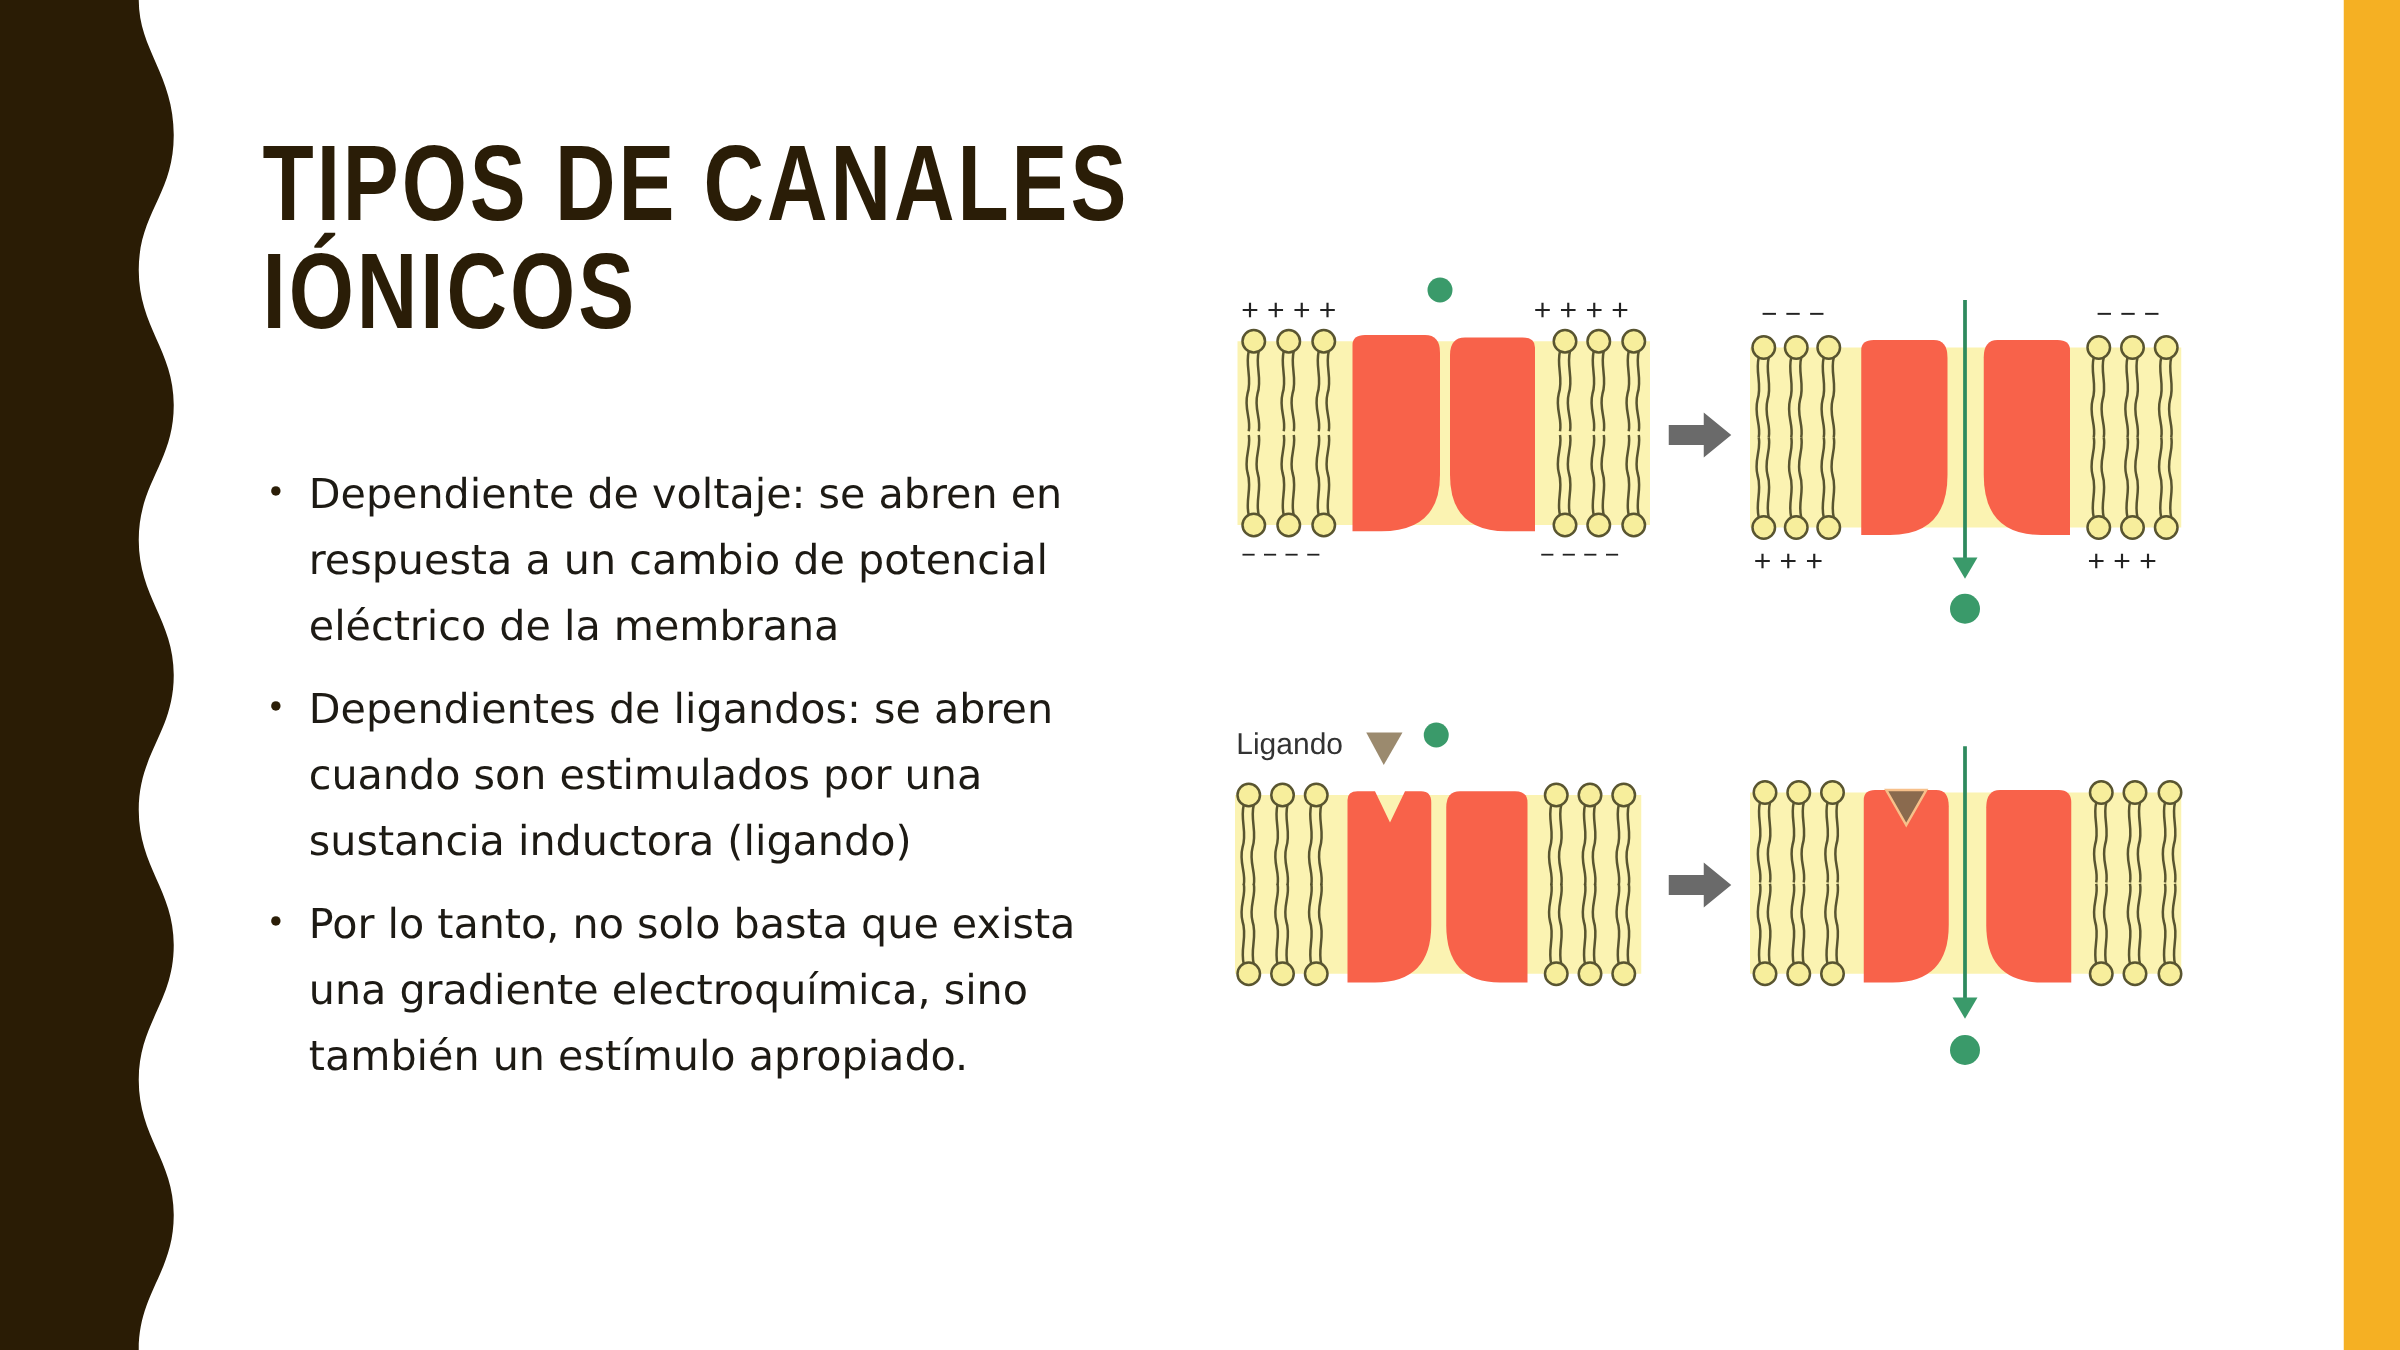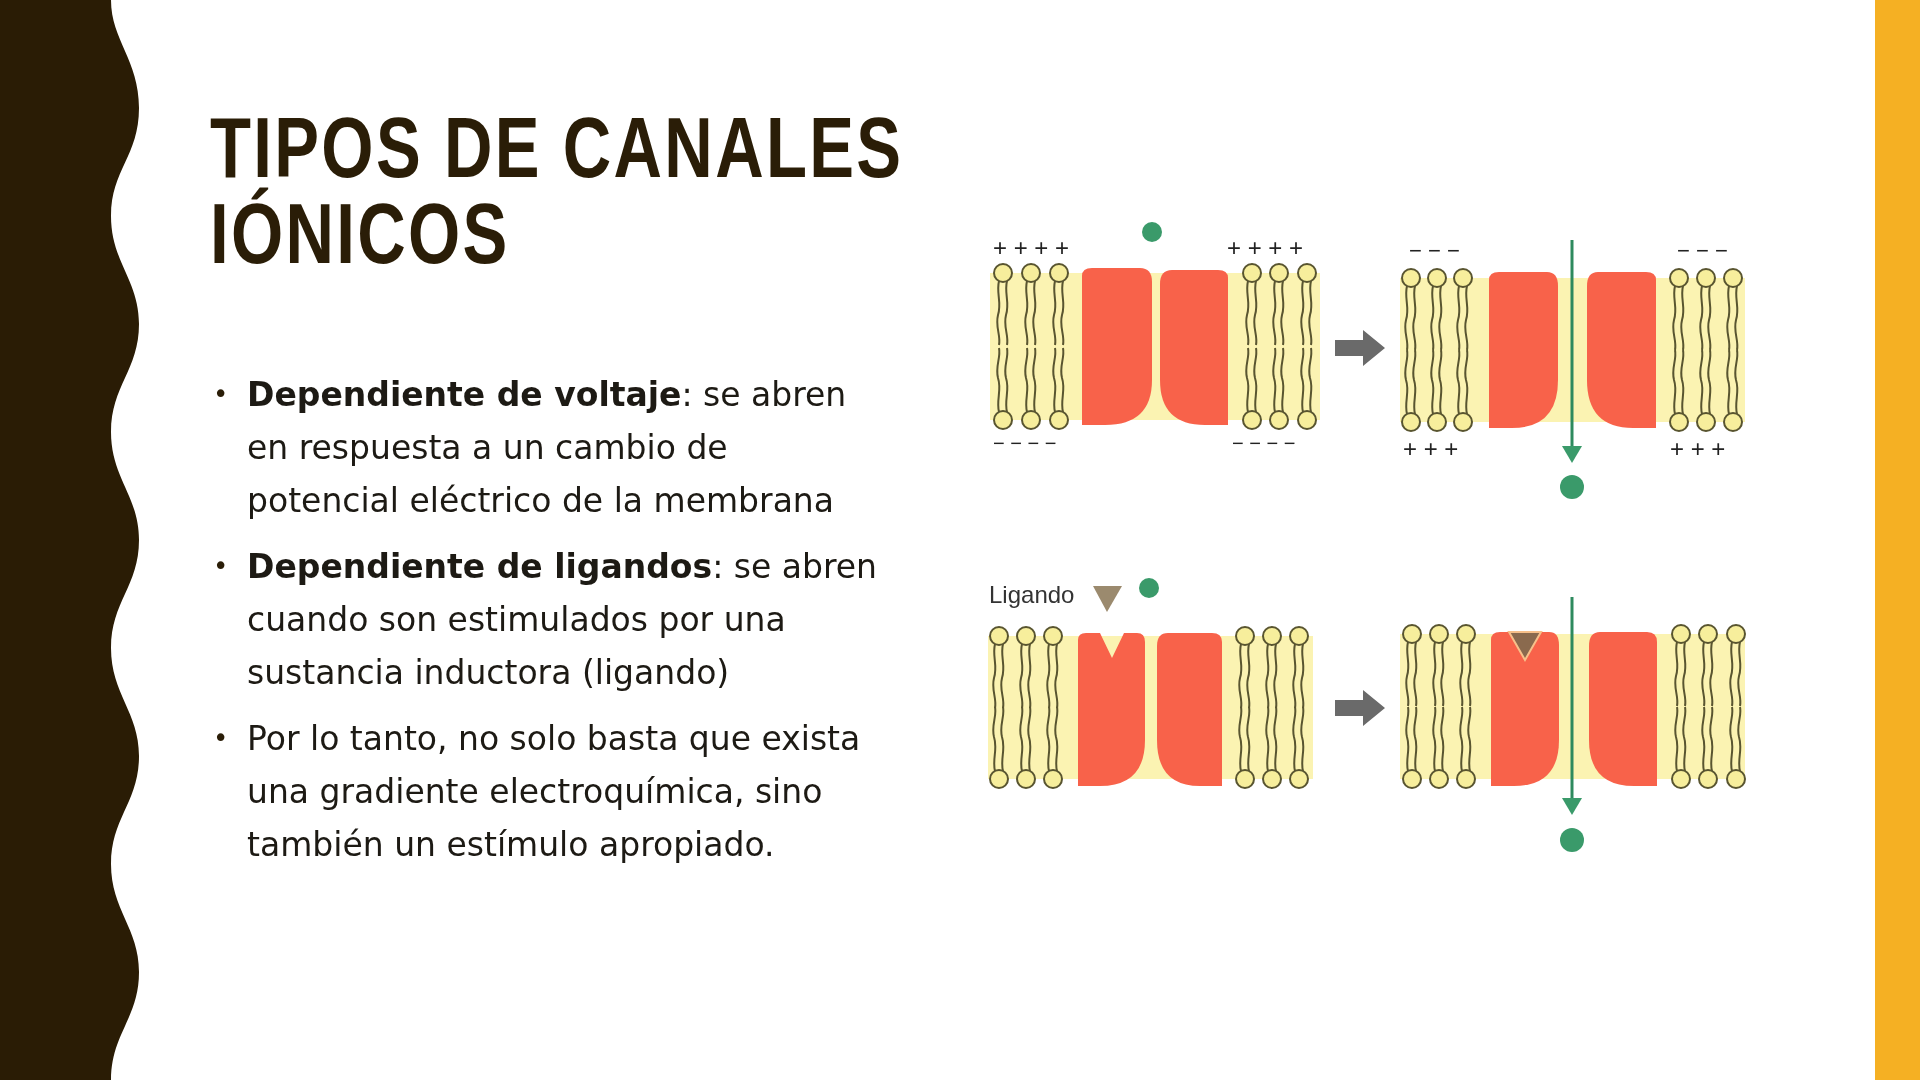--- a/index.html
+++ b/index.html
@@ -23,21 +23,21 @@
   #bullets {
     position: absolute; left: 210px; top: 368px; width: 680px;
     margin: 0; padding: 0; list-style: none;
     font-family: "DejaVu Sans", sans-serif;
     font-size: 33px; line-height: 53px; color: #1d1a14;
   }
   #bullets li { position: relative; padding-left: 37px; margin-bottom: 13px; }
   #bullets li .dot {
     position: absolute; left: 3px; top: 0; font-size: 26px; color: #2a1d07;
   }
-  #bullets li b { font-weight: 700; }
+  #bullets li b { font-weight: 400; }
   #diagram { position: absolute; left: 0; top: 0; width: 1920px; height: 1080px; }
   .lbl { font-family: "Liberation Sans", sans-serif; }
 </style>
 </head>
 <body>
 
 <svg id="left-wave" viewBox="0 0 150 1080" preserveAspectRatio="none">
   <path d="M0,0 L111,0
            C111,40 139,60 139,108 C139,156 111,170 111,216
            C111,262 139,280 139,324 C139,370 111,386 111,432
@@ -54,21 +54,21 @@
   <span>IÓNICOS</span>
 </h1>
 
 <ul id="bullets">
   <li>
     <span class="dot">•</span>
     <b>Dependiente de voltaje</b><span>: se abren en respuesta a un cambio de potencial eléctrico de la membrana</span>
   </li>
   <li>
     <span class="dot">•</span>
-    <b>Dependiente de ligandos</b><span>: se abren cuando son estimulados por una sustancia inductora (ligando)</span>
+    <b>Dependientes de ligandos</b><span>: se abren cuando son estimulados por una sustancia inductora (ligando)</span>
   </li>
   <li>
     <span class="dot">•</span>
     <span>Por lo tanto, no solo basta que exista una gradiente electroquímica, sino también un estímulo apropiado.</span>
   </li>
 </ul>
 
 <svg id="diagram" viewBox="0 0 1920 1080">
   <defs>
 

